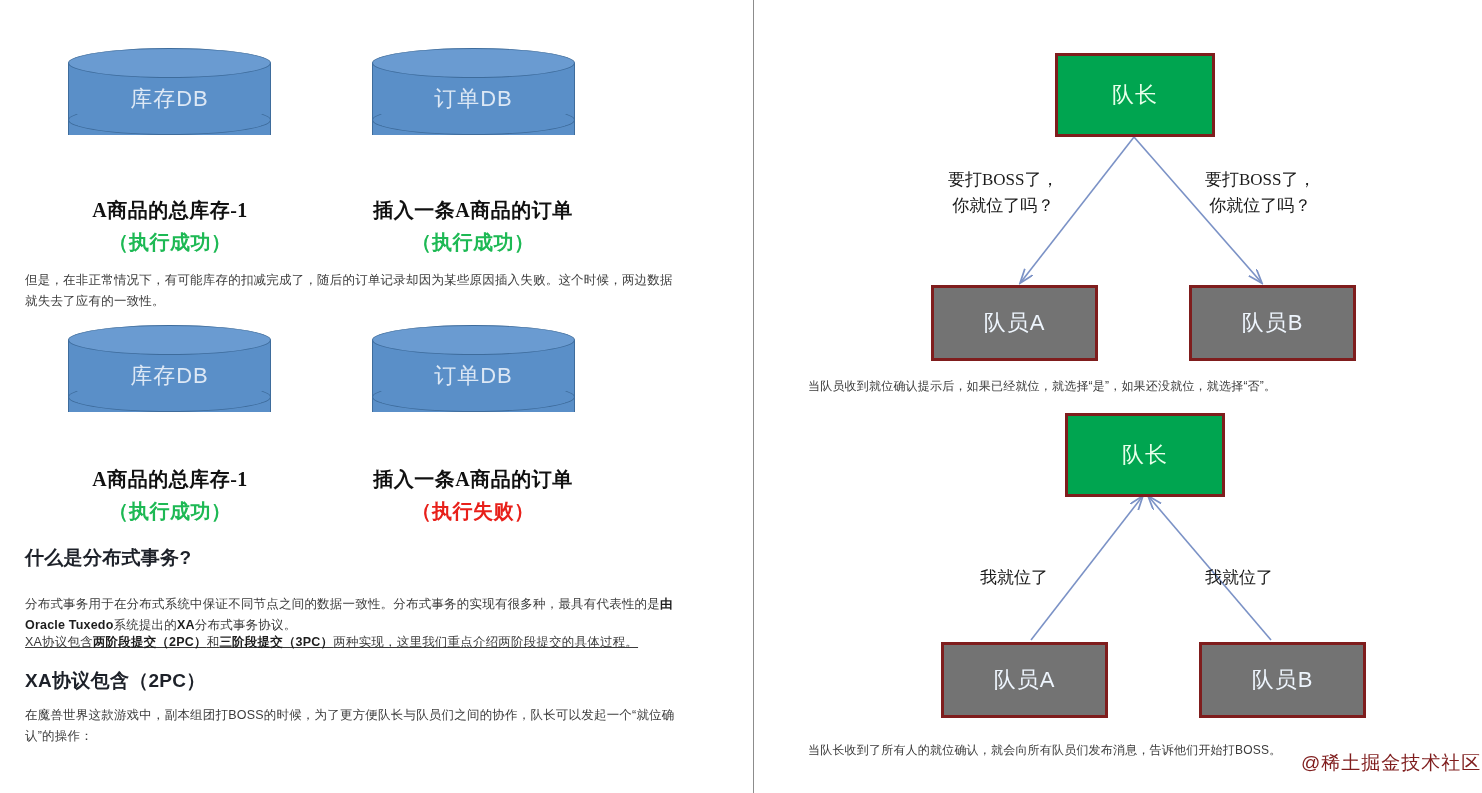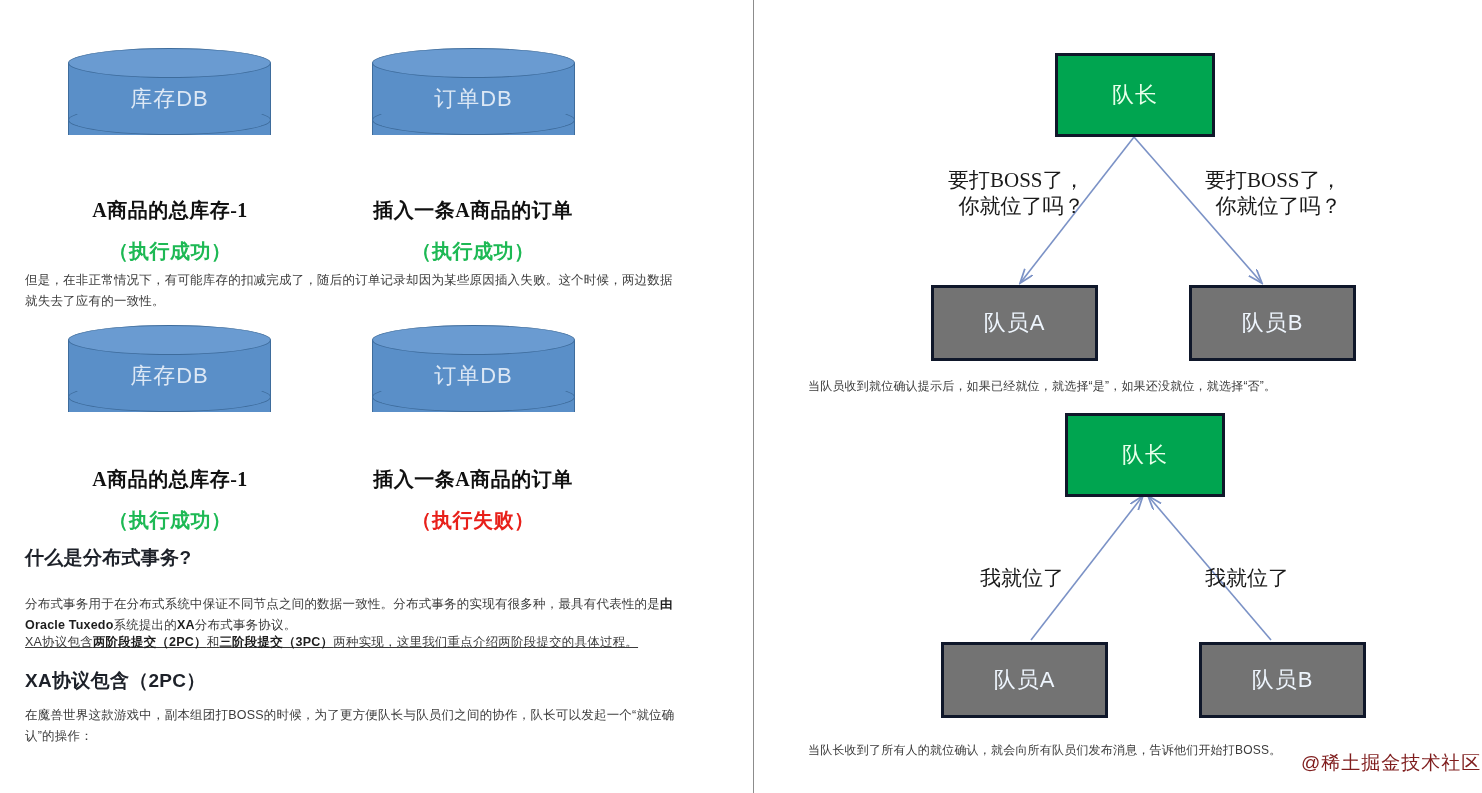--- a/index.html
+++ b/index.html
@@ -81,21 +81,21 @@
   .cap .line1 {
     font-size: 20px;
     font-weight: bold;
     color: #101010;
     letter-spacing: 0.5px;
     white-space: nowrap;
   }
   .cap .line2 {
     font-size: 20px;
     font-weight: bold;
-    margin-top: 14px;
+    margin-top: 5px;
     letter-spacing: 0.5px;
     white-space: nowrap;
   }
   .ok   { color: #1db954; }
   .fail { color: #e8201a; }
 
   
   .para {
     position: absolute;
     font-size: 12.5px;
@@ -117,38 +117,38 @@
   .right-panel {
     position: absolute;
     left: 753px; top: 0;
     width: 729px; height: 793px;
   }
   .node {
     position: absolute;
     display: flex; align-items: center; justify-content: center;
     font-size: 22px;
     letter-spacing: 1px;
-    border: 3px solid #0f172a;
+    border: 3px solid #7f1d1d;
   }
   .node-leader {
     background: #00a550;
     color: #e6ffe9;
   }
   .node-member {
     background: #737373;
     color: #eef5fd;
   }
   .edge-label {
     position: absolute;
     font-family: "Liberation Serif", "DejaVu Serif", serif;
-    font-size: 21px;
+    font-size: 17px;
     color: #1a1a1a;
     line-height: 26px;
     white-space: nowrap;
-    text-align: right;
+    text-align: center;
   }
   .caption {
     position: absolute;
     font-size: 12px;
     color: #3b3b3b;
     letter-spacing: 0.2px;
     white-space: nowrap;
   }
   .watermark {
     position: absolute;

